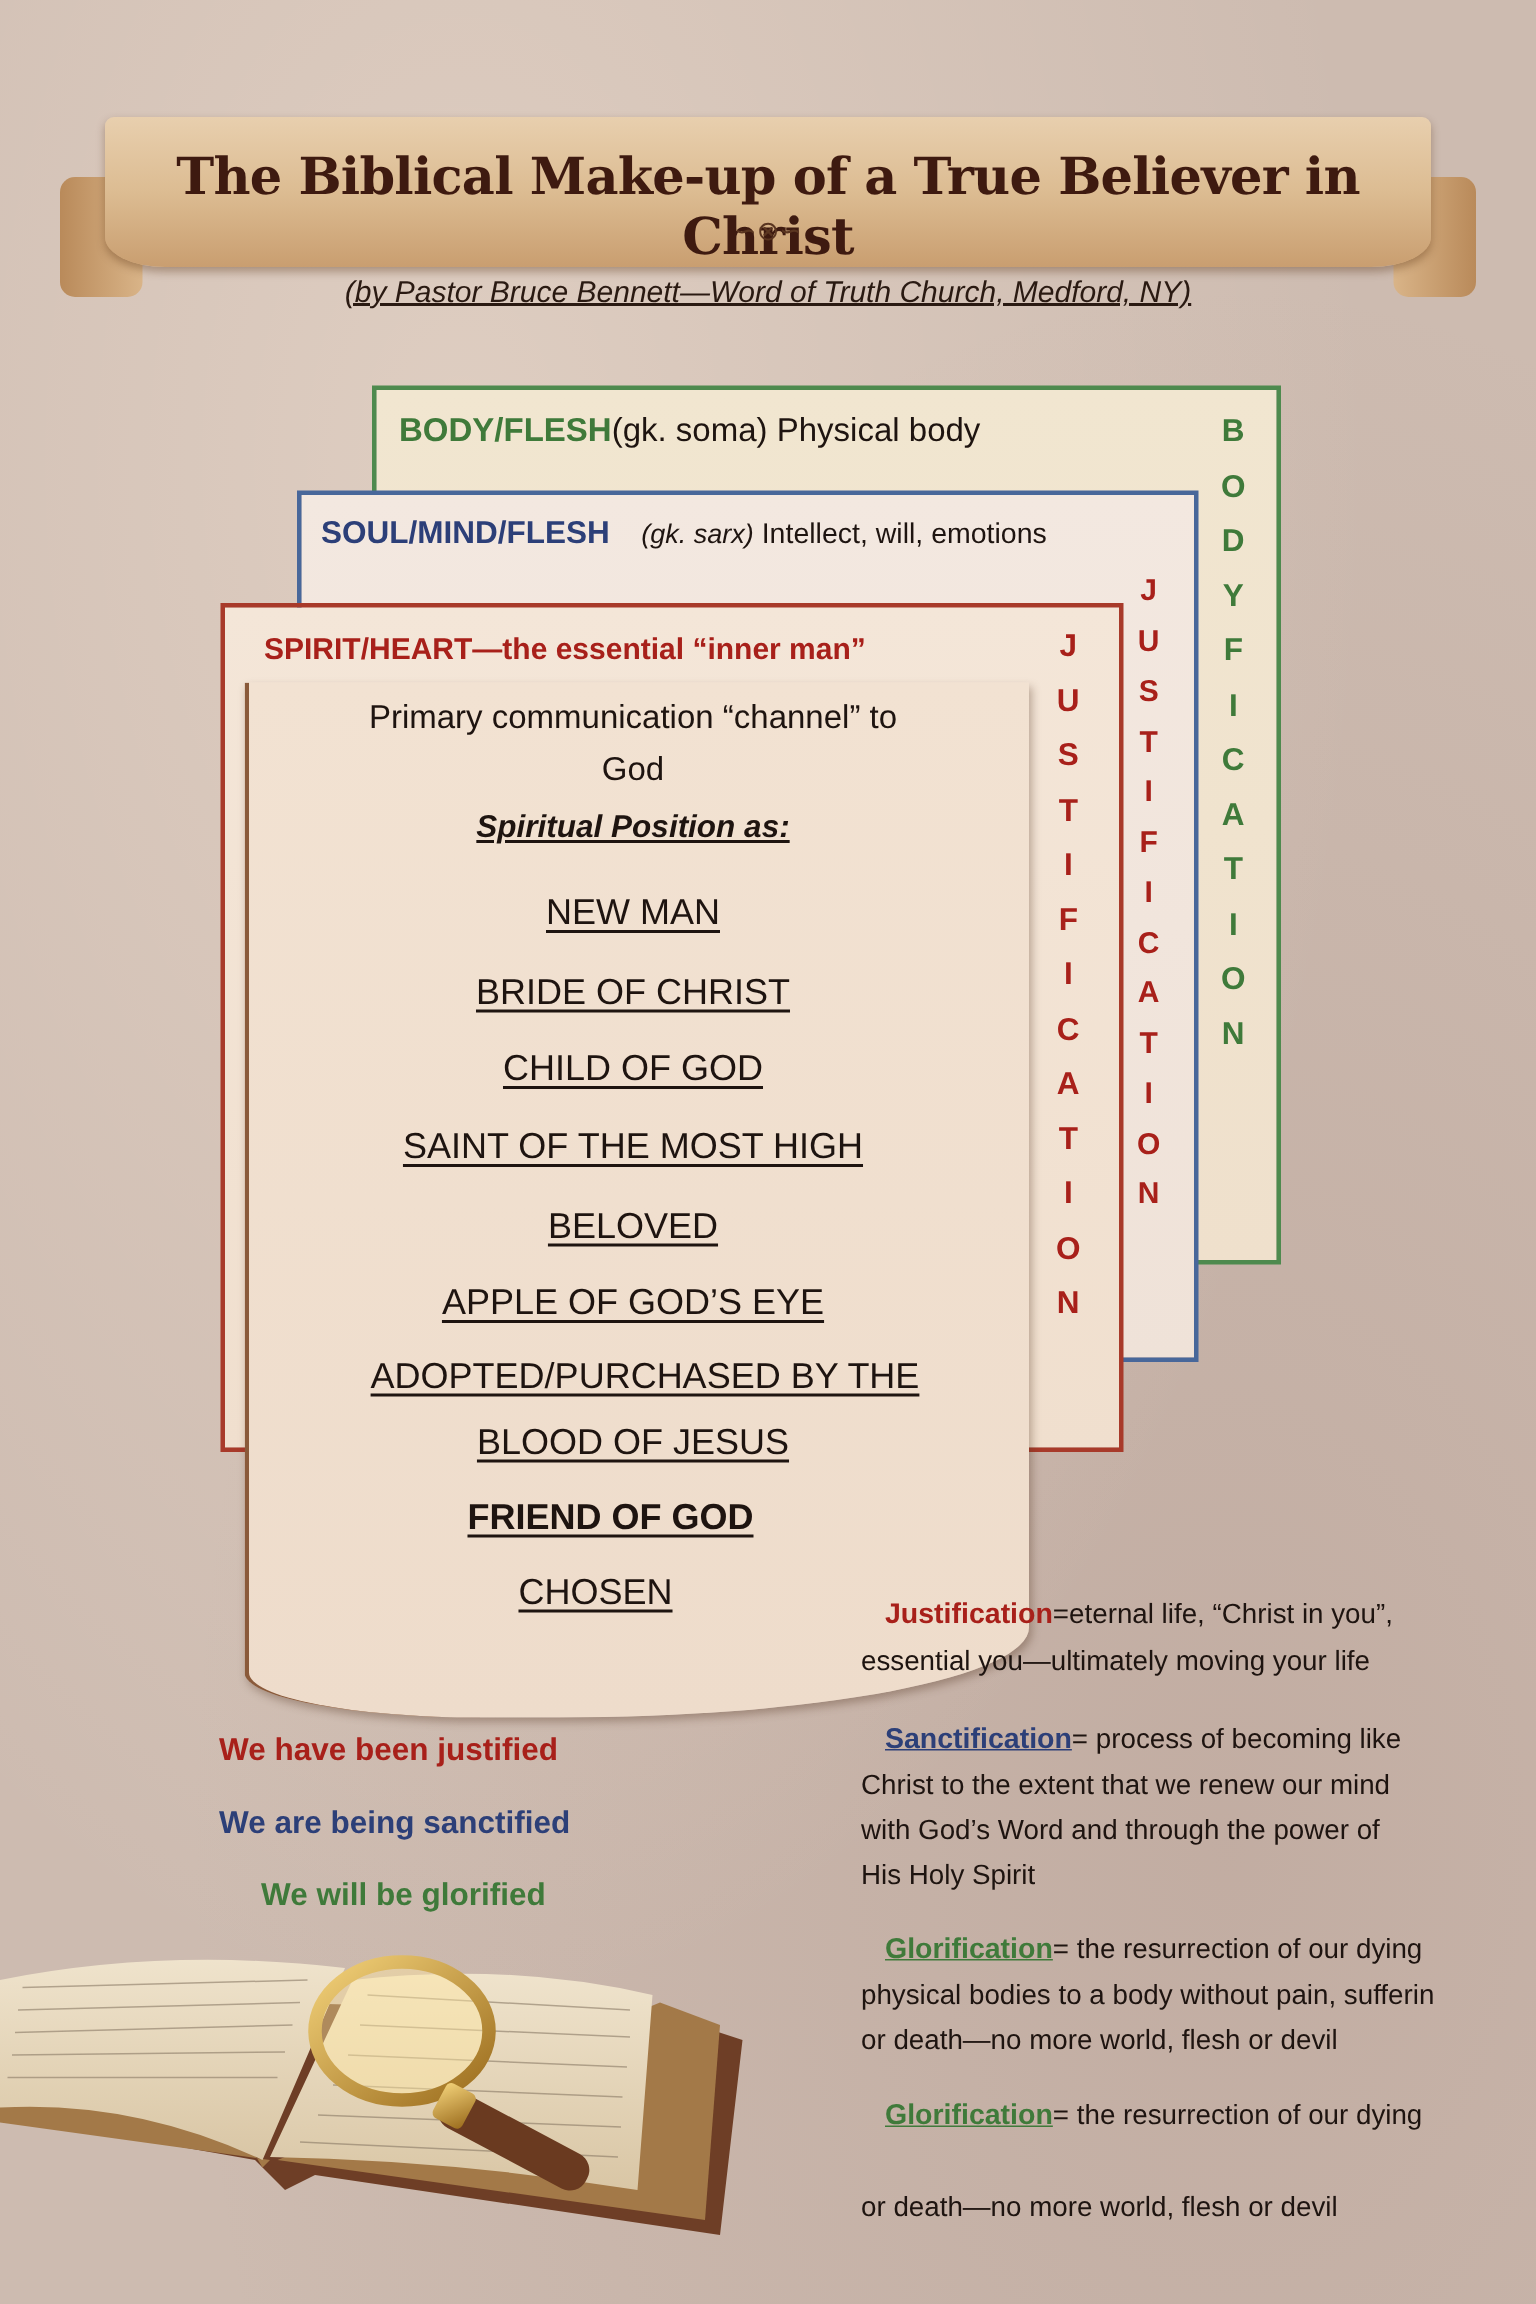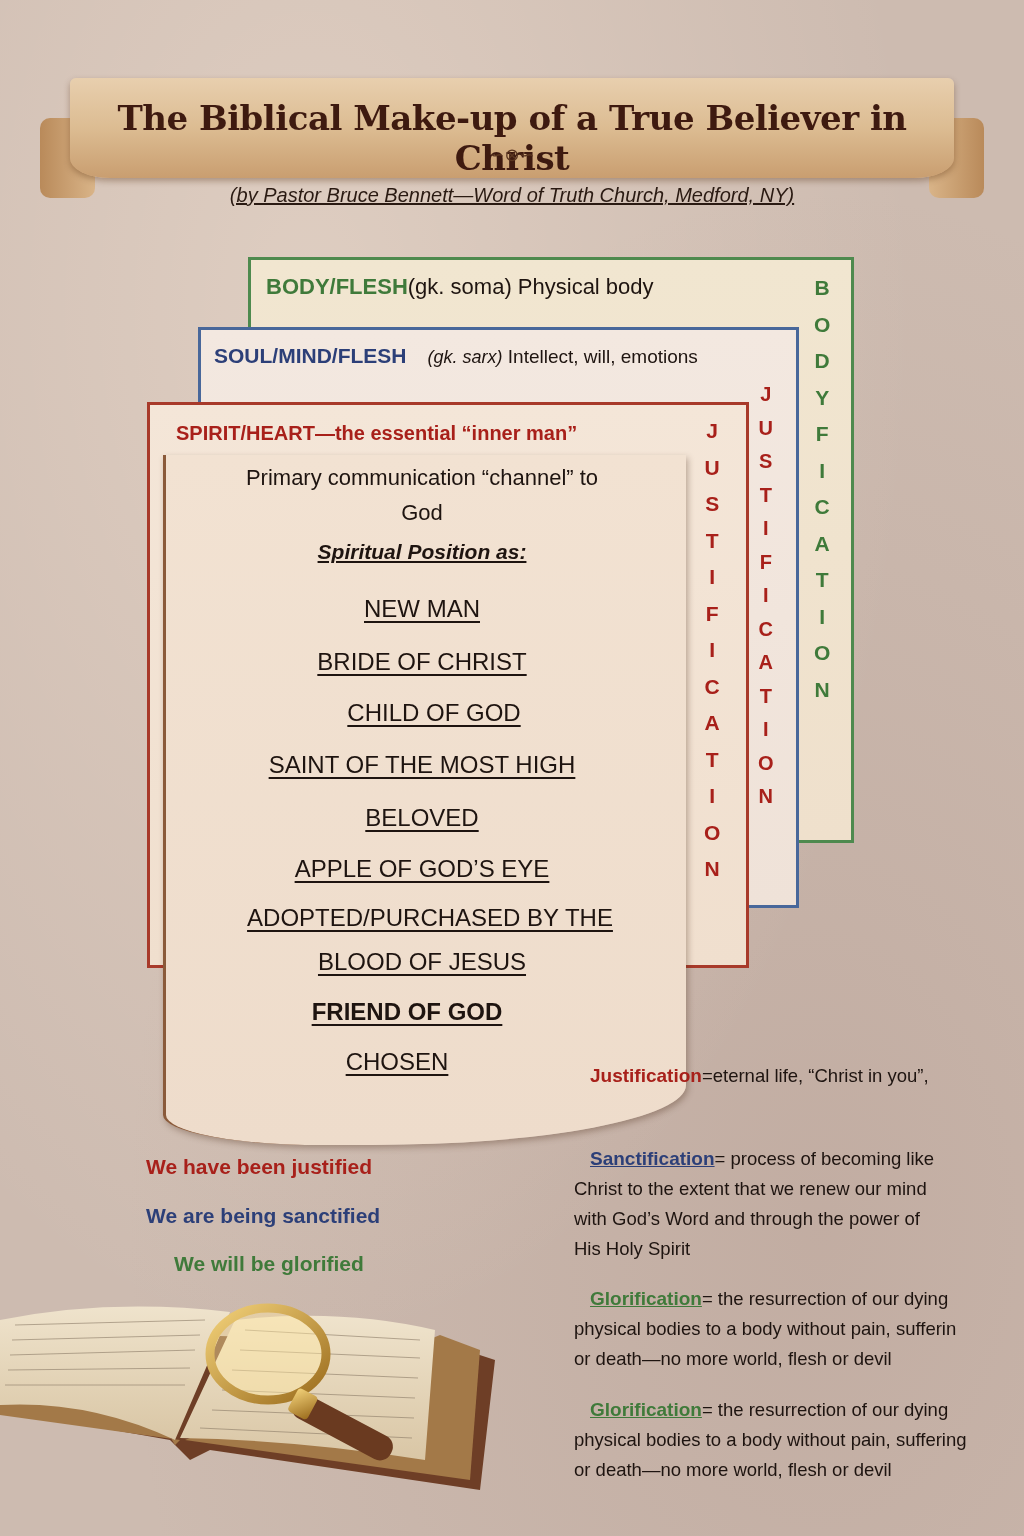--- a/index.html
+++ b/index.html
@@ -129,50 +129,51 @@
 <div class="card-main abs"></div>
 
 <div class="layer-head" style="left:176px;top:422px;color:#a8201a;font-weight:bold;font-size:20px;">SPIRIT/HEART—the essential “inner man”</div>
 
 <div class="main-text" style="top:465px;font-size:22px;">Primary communication “channel” to</div>
 <div class="main-text" style="top:500px;font-size:22px;">God</div>
 <div class="main-text" style="top:540px;font-size:21px;font-weight:bold;font-style:italic;text-decoration:underline;">Spiritual Position as:</div>
 
 <div class="pos-item" style="top:595px;"><span>NEW MAN</span></div>
 <div class="pos-item" style="top:648px;"><span>BRIDE OF CHRIST</span></div>
-<div class="pos-item" style="top:699px;padding-left:12px;"><span>CHILD OF GOD</span></div>
+<div class="pos-item" style="top:699px;"><span>CHILD OF GOD</span></div>
 <div class="pos-item" style="top:751px;"><span>SAINT OF THE MOST HIGH</span></div>
 <div class="pos-item" style="top:804px;"><span>BELOVED</span></div>
 <div class="pos-item" style="top:855px;"><span>APPLE OF GOD’S EYE</span></div>
 <div class="pos-item" style="top:904px;left:155px;"><span>ADOPTED/PURCHASED BY THE</span></div>
 <div class="pos-item" style="top:948px;"><span>BLOOD OF JESUS</span></div>
 <div class="pos-item" style="top:998px;left:132px;font-weight:bold;"><span>FRIEND OF GOD</span></div>
 <div class="pos-item" style="top:1048px;left:122px;"><span>CHOSEN</span></div>
 
 <div class="summary" style="left:146px;top:1155px;color:#a8201a;">We have been justified</div>
 <div class="summary" style="left:146px;top:1204px;color:#2c3f78;">We are being sanctified</div>
 <div class="summary" style="left:174px;top:1252px;color:#3f7a3a;">We will be glorified</div>
 
 <div class="def" style="top:1061px;">
   <b style="color:#a8201a">Justification</b><span>=eternal life, “Christ in you”,</span><br>
+  <span>essential you—ultimately moving your life</span>
 </div>
 <div class="def" style="top:1144px;">
   <b class="u" style="color:#2c3f78">Sanctification</b><span>= process of becoming like</span><br>
   <span>Christ to the extent that we renew our mind</span><br>
   <span>with God’s Word and through the power of</span><br>
   <span>His Holy Spirit</span>
 </div>
 <div class="def" style="top:1284px;">
   <b class="u" style="color:#3f7a3a">Glorification</b><span>= the resurrection of our dying</span><br>
   <span>physical bodies to a body without pain, sufferin</span><br>
   <span>or death—no more world, flesh or devil</span>
 </div>
 <div class="def" style="top:1395px;">
   <b class="u" style="color:#3f7a3a">Glorification</b><span>= the resurrection of our dying</span><br>
-  <span>physical bodies to a body without pain, suffering</span><br>
+  <br>
   <span>or death—no more world, flesh or devil</span>
 </div>
 
 <div class="abs book">
   <svg width="500" height="210" viewBox="0 0 500 210">
     <defs>
       <linearGradient id="pg" x1="0" y1="0" x2="0" y2="1">
         <stop offset="0" stop-color="#efe3cc"></stop>
           <stop offset="1" stop-color="#d9c6a5"></stop>
       </linearGradient>

